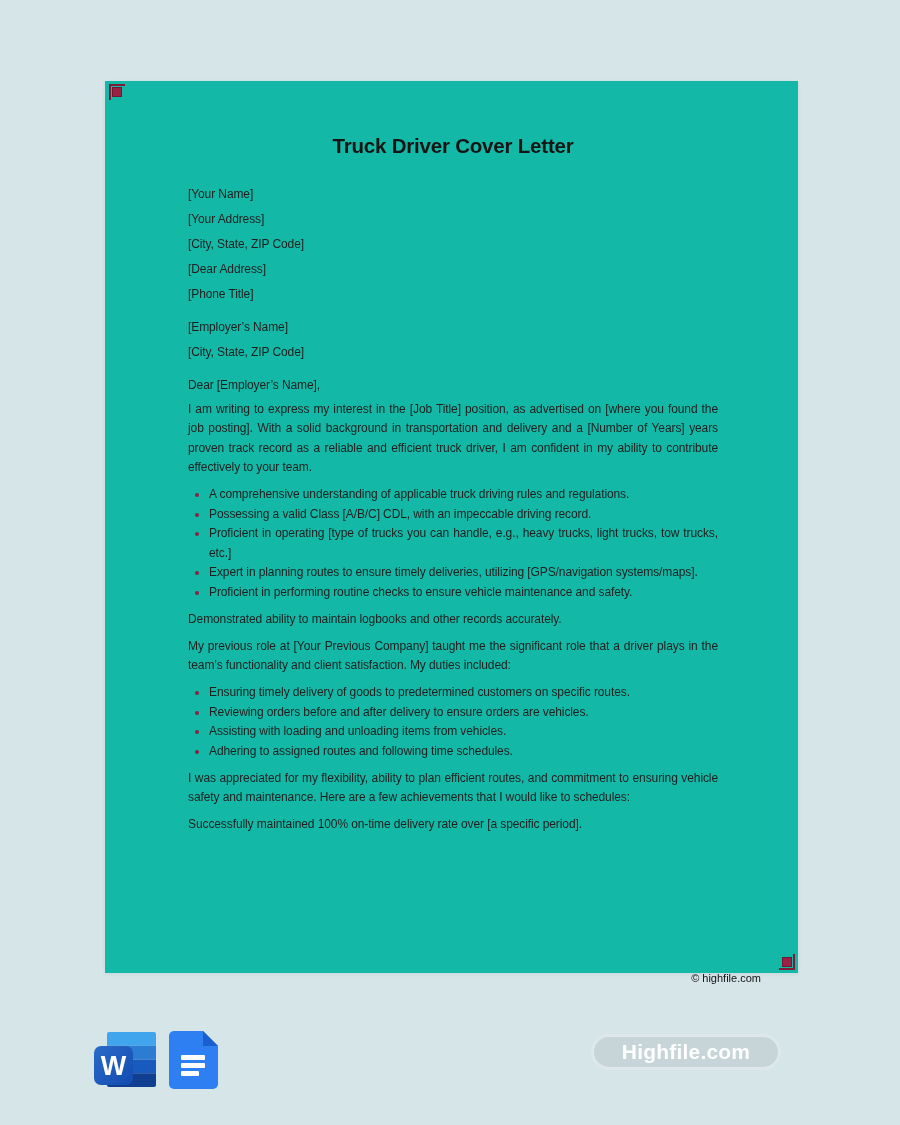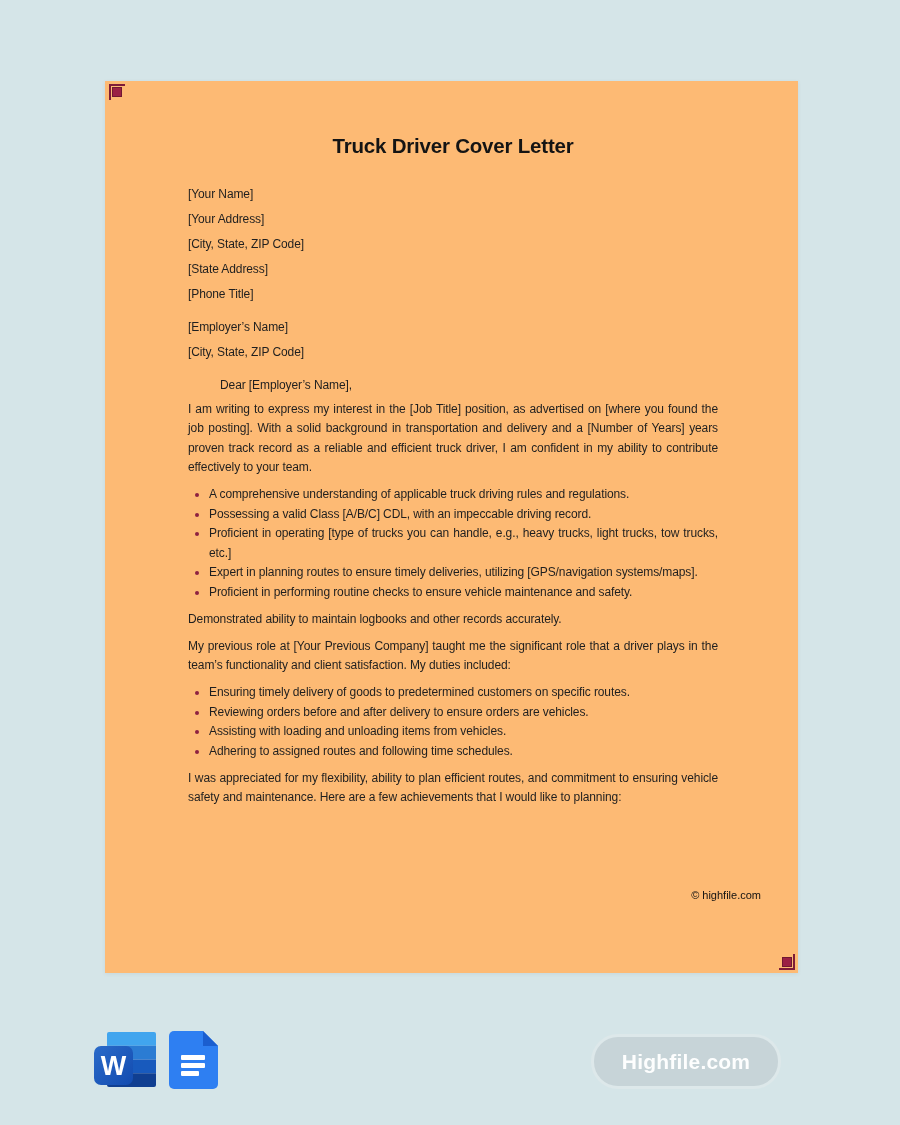--- a/index.html
+++ b/index.html
@@ -9,53 +9,53 @@
     font-family: "Liberation Sans", sans-serif;
     position: relative;
     overflow: hidden;
   }
 
   
   .doc-page {
     position: absolute;
     left: 105px; top: 81px;
     width: 693px; height: 892px;
-    background: #fdba74;
+    background: #14b8a6;
     box-sizing: border-box;
     padding: 52px 80px 0 83px;
     color: #1f1f1f;
     font-size: 12px;
     line-height: 19.5px;
     letter-spacing: -0.1px;
     box-shadow: 0 1px 4px rgba(40,70,80,0.08);
   }
   .doc-title {
     margin: 0 0 26px;
     text-align: center;
     font-size: 20.5px;
     line-height: 26px;
     font-weight: bold;
     letter-spacing: -0.2px;
     color: #141414;
   }
   .addr-line { margin: 0 0 5.4px; }
   .vgap { margin-top: 14px; }
-  .salutation { margin-bottom: 4px; margin-left: 32px; }
+  .salutation { margin-bottom: 4px; }
   p.body { margin: 0 0 7.5px; text-align: justify; }
   ul.dotlist {
     margin: 0 0 7.5px;
     padding: 0 0 0 21px;
     list-style: disc outside;
   }
   ul.dotlist li { text-align: justify; }
   ul.dotlist li::marker { color: #8E2140; }
 
   .watermark {
     position: absolute;
-    right: 37px; top: 805px;
+    right: 37px; top: 888px;
     font-size: 11px;
     letter-spacing: 0;
     color: #111;
   }
 
   
   .corner { position: absolute; width: 14px; height: 14px; }
   .corner-tl { left: 4px; top: 3px; border-left: 2px solid #7E1C38; border-top: 2px solid #7E1C38; }
   .corner-tl::after {
     content: ""; position: absolute; left: 1px; top: 1px;
@@ -66,21 +66,21 @@
     content: ""; position: absolute; right: 1px; bottom: 1px;
     width: 8px; height: 8px; background: #9B2144; border: 1px solid #701832;
   }
 
   
   .word-icon { position: absolute; left: 94px; top: 1032px; width: 62px; height: 57px; cursor: pointer; }
   .gdocs-icon { position: absolute; left: 169px; top: 1031px; width: 49px; height: 58px; cursor: pointer; }
   .badge {
     position: absolute;
     left: 594px; top: 1037px;
-    width: 184px; height: 49px;
+    width: 184px; height: 30px;
     border-radius: 24px;
     background: #c7d4d8;
     box-shadow: 0 0 0 3px #dde8ea;
     display: flex; align-items: center; justify-content: center;
     color: #fdfefe;
     font-weight: bold;
     font-size: 21px;
     letter-spacing: 0.2px;
     text-decoration: none;
     cursor: pointer;
@@ -92,21 +92,21 @@
 <div class="doc-page">
   <div class="corner corner-tl"></div>
   <div class="corner corner-br"></div>
 
   <h1 class="doc-title">Truck Driver Cover Letter</h1>
 
   <div>
     <p class="addr-line">[Your Name]</p>
     <p class="addr-line">[Your Address]</p>
     <p class="addr-line">[City, State, ZIP Code]</p>
-    <p class="addr-line">[State Address]</p>
+    <p class="addr-line">[Dear Address]</p>
     <p class="addr-line">[Phone Title]</p>
   </div>
 
 
   <div class="vgap">
     <p class="addr-line">[Employer’s Name]</p>
     <p class="addr-line">[City, State, ZIP Code]</p>
   </div>
 
   <p class="addr-line vgap salutation">Dear [Employer’s Name],</p>
@@ -125,22 +125,23 @@
 
   <p class="body">My previous role at [Your Previous Company] taught me the significant role that a driver plays in the team’s functionality and client satisfaction. My duties included:</p>
 
   <ul class="dotlist">
     <li>Ensuring timely delivery of goods to predetermined customers on specific routes.</li>
     <li>Reviewing orders before and after delivery to ensure orders are vehicles.</li>
     <li>Assisting with loading and unloading items from vehicles.</li>
     <li>Adhering to assigned routes and following time schedules.</li>
   </ul>
 
-  <p class="body">I was appreciated for my flexibility, ability to plan efficient routes, and commitment to ensuring vehicle safety and maintenance. Here are a few achievements that I would like to planning:</p>
+  <p class="body">I was appreciated for my flexibility, ability to plan efficient routes, and commitment to ensuring vehicle safety and maintenance. Here are a few achievements that I would like to schedules:</p>
 
+  <p class="body">Successfully maintained 100% on-time delivery rate over [a specific period].</p>
 
   <div class="watermark">© highfile.com</div>
 </div>
 
 <div class="word-icon">
   <svg width="62" height="57" viewBox="0 0 62 57">
     <defs>
       <clipPath id="wclip">
           <rect x="13" y="0" width="49" height="55" rx="2"></rect>
         </clipPath>

